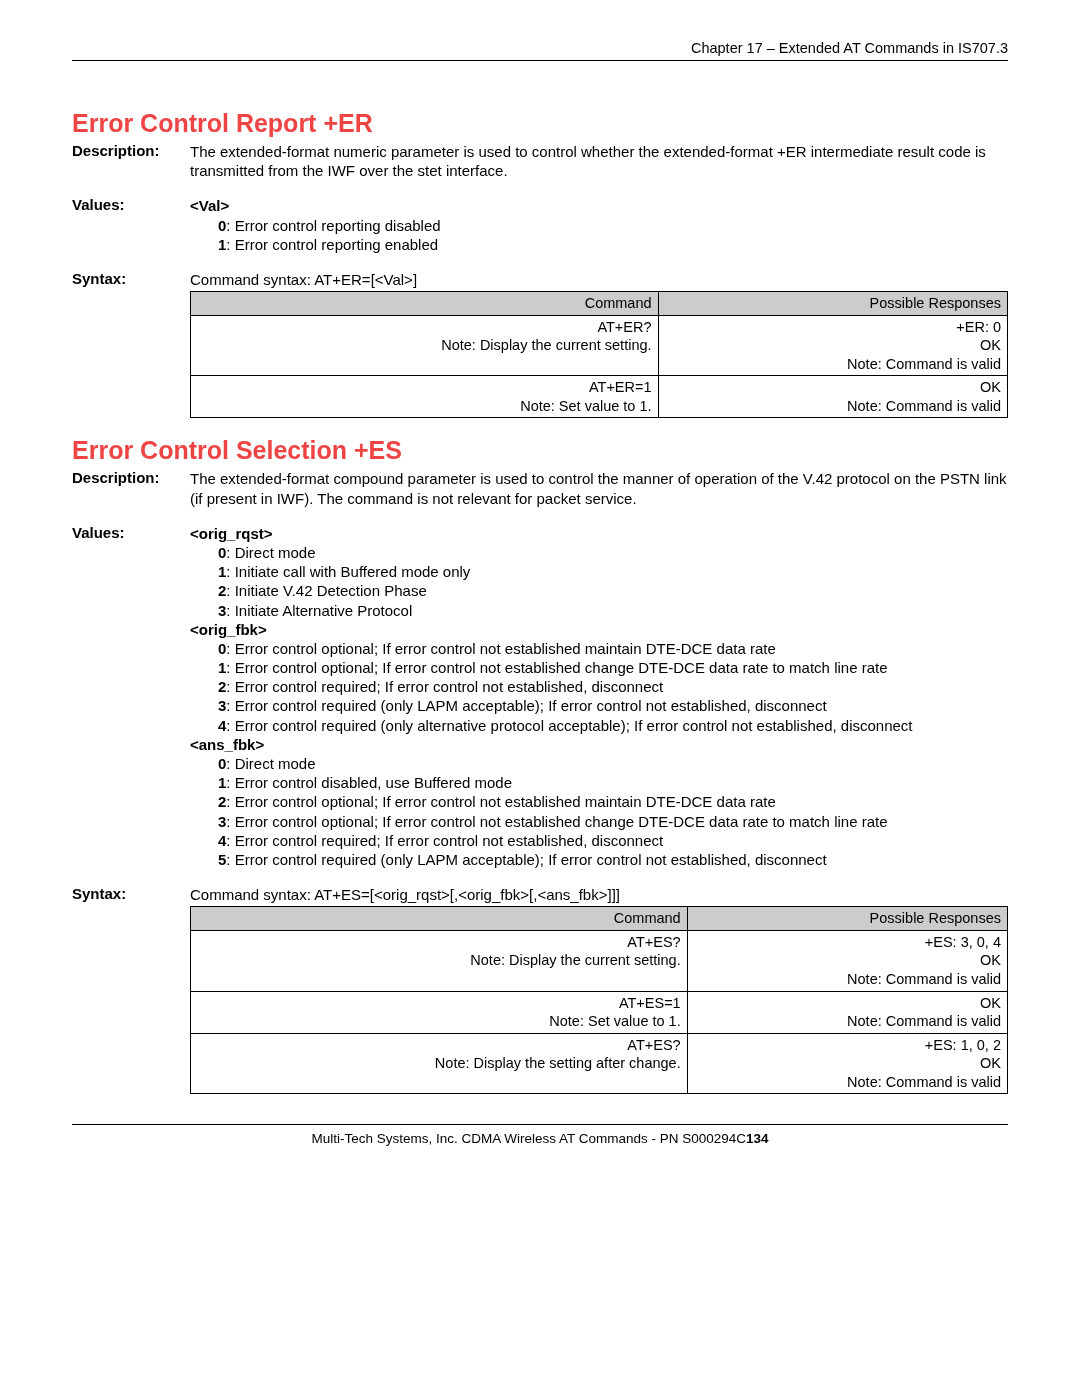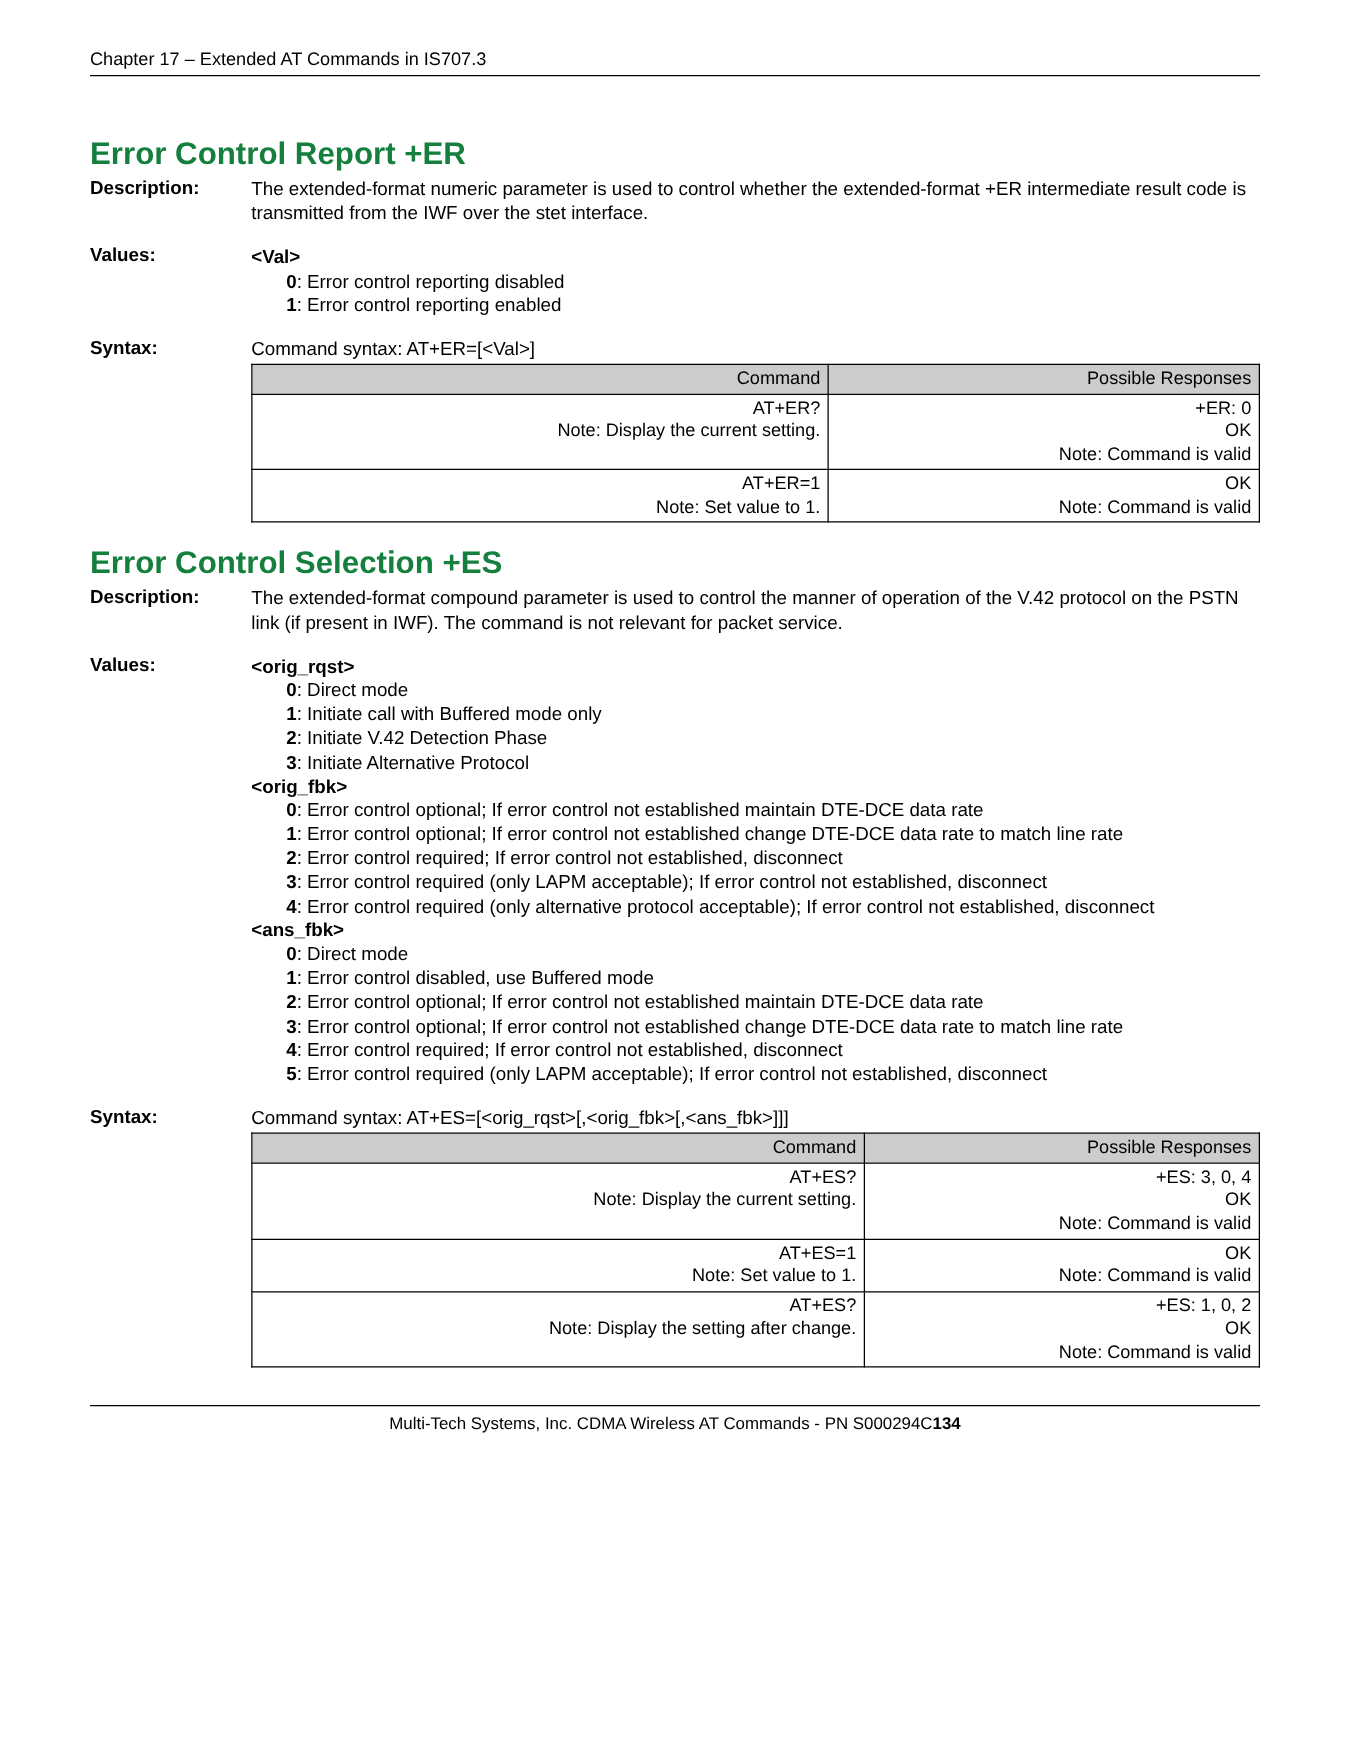--- a/index.html
+++ b/index.html
@@ -6,36 +6,36 @@
     font-family: Arial, Helvetica, sans-serif;
     font-size: 15px;
     color: #000;
     margin: 0;
     padding: 40px 72px 30px 72px;
     width: 1080px;
     box-sizing: border-box;
     background: #fff;
   }
   .header-line {
+    text-align: right;
     font-size: 14.5px;
     padding-bottom: 4px;
     border-bottom: 1.5px solid #000;
     margin-bottom: 48px;
   }
   h2.section {
-    color: #15803d;
+    color: #ef4444;
     font-size: 25px;
     font-weight: bold;
     margin: 10px 0 4px 0;
   }
   .row {
     display: flex;
     align-items: flex-start;
     margin-bottom: 2px;
-    gap: 11px;
   }
   .label {
     width: 112px;
     flex: none;
     font-weight: bold;
     font-size: 15px;
     padding-right: 6px;
   }
   .body {
     flex: 1;

